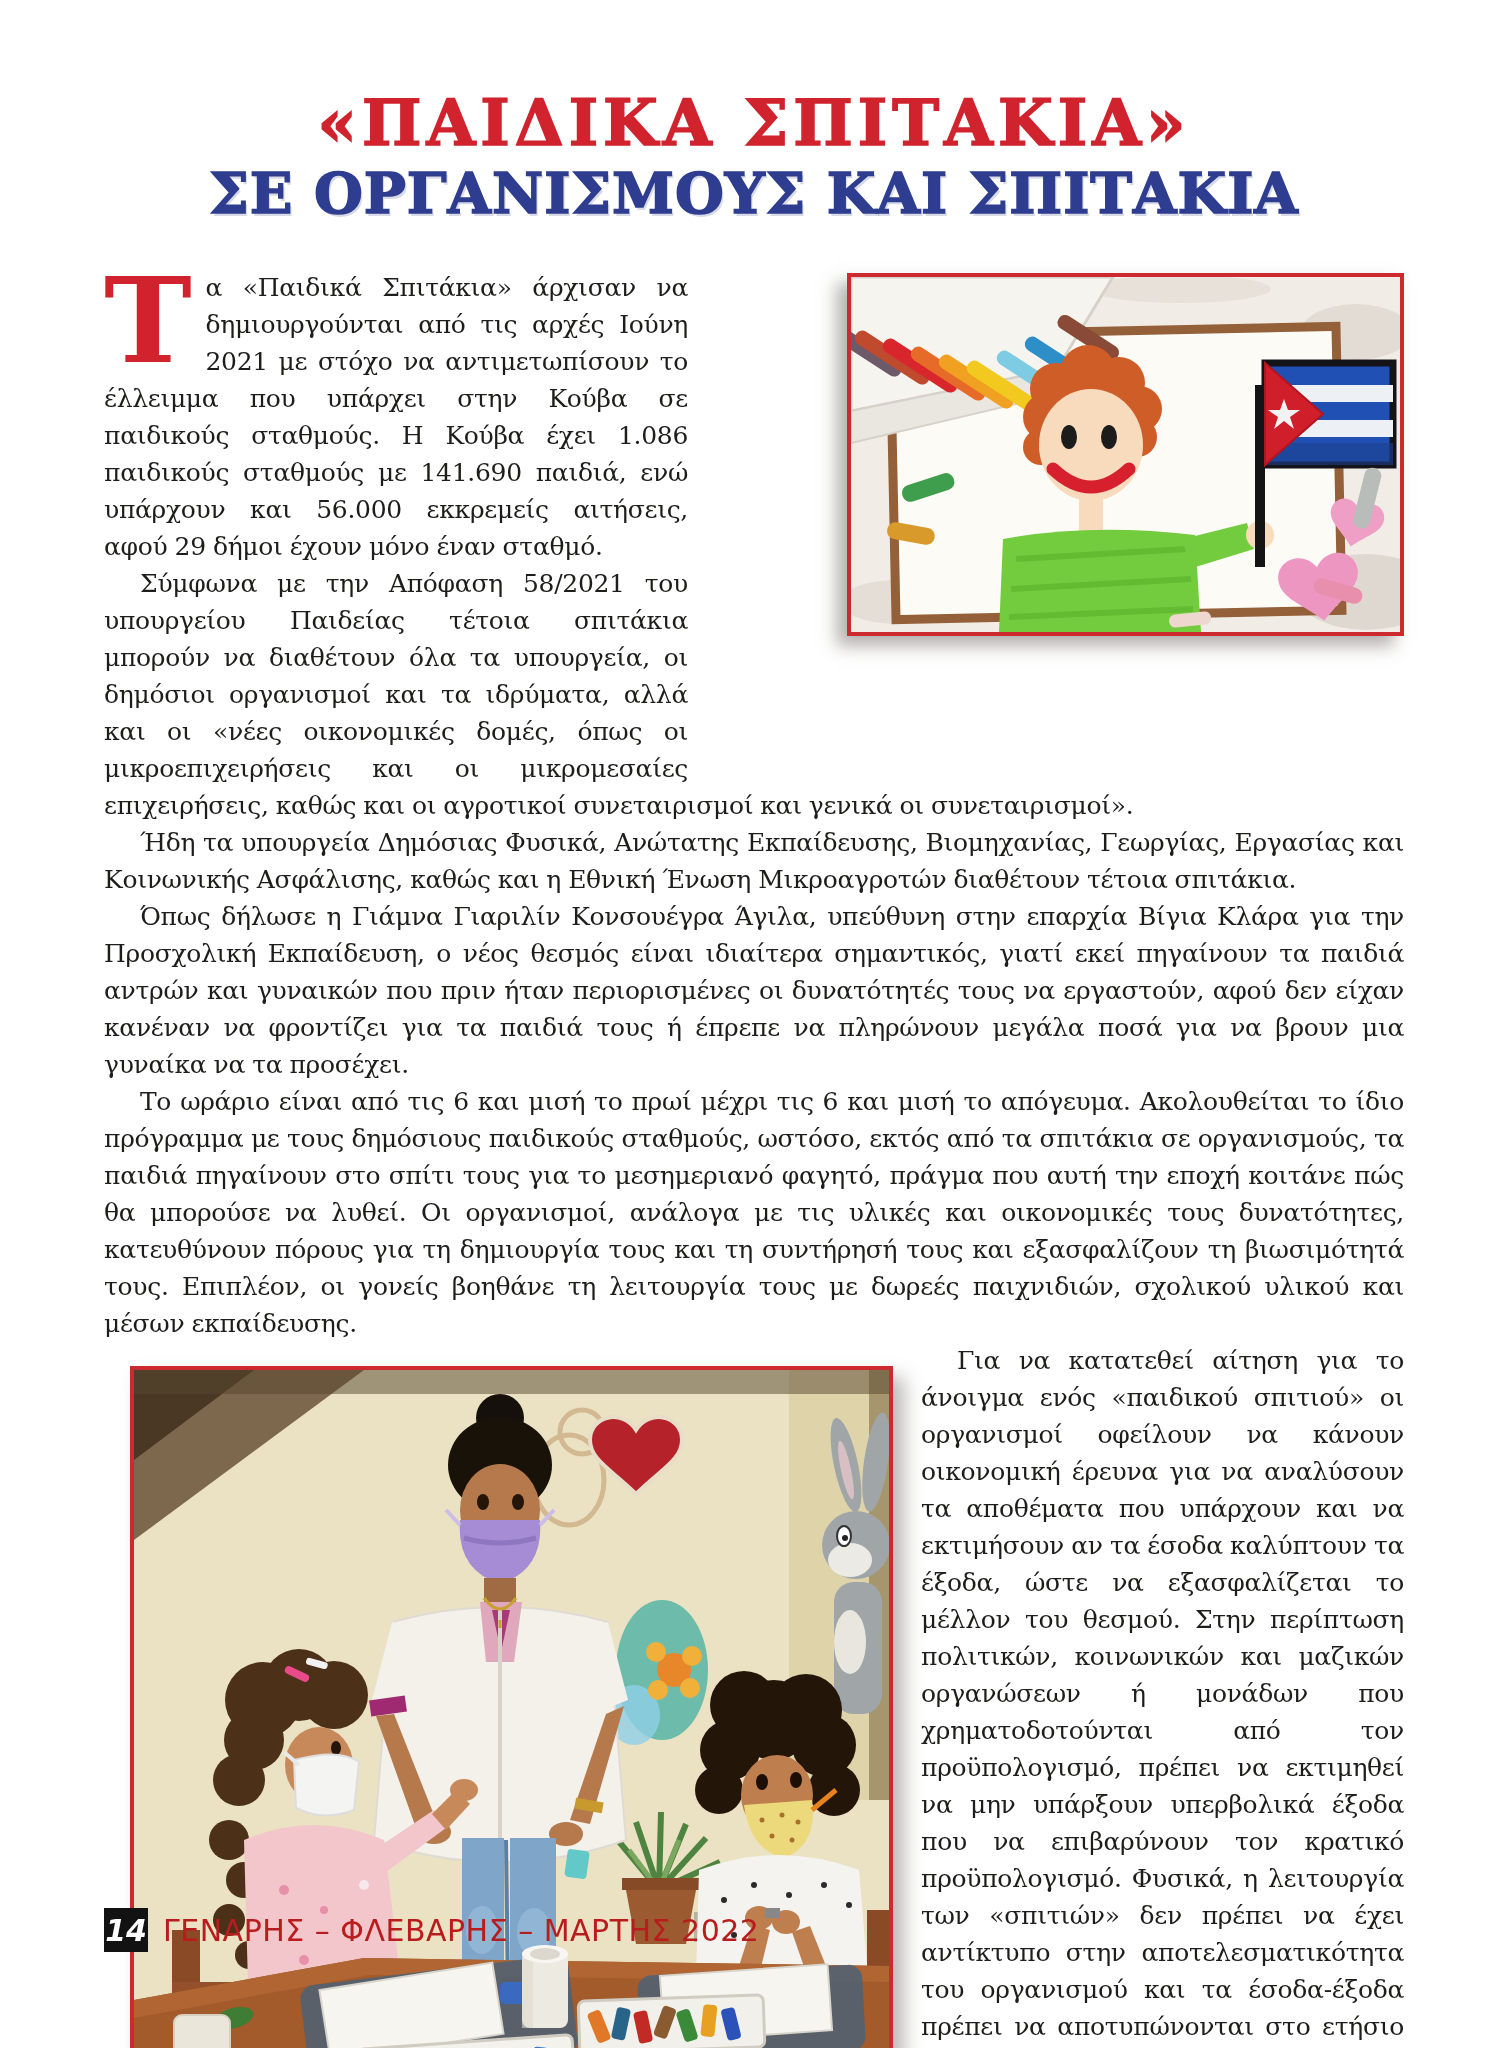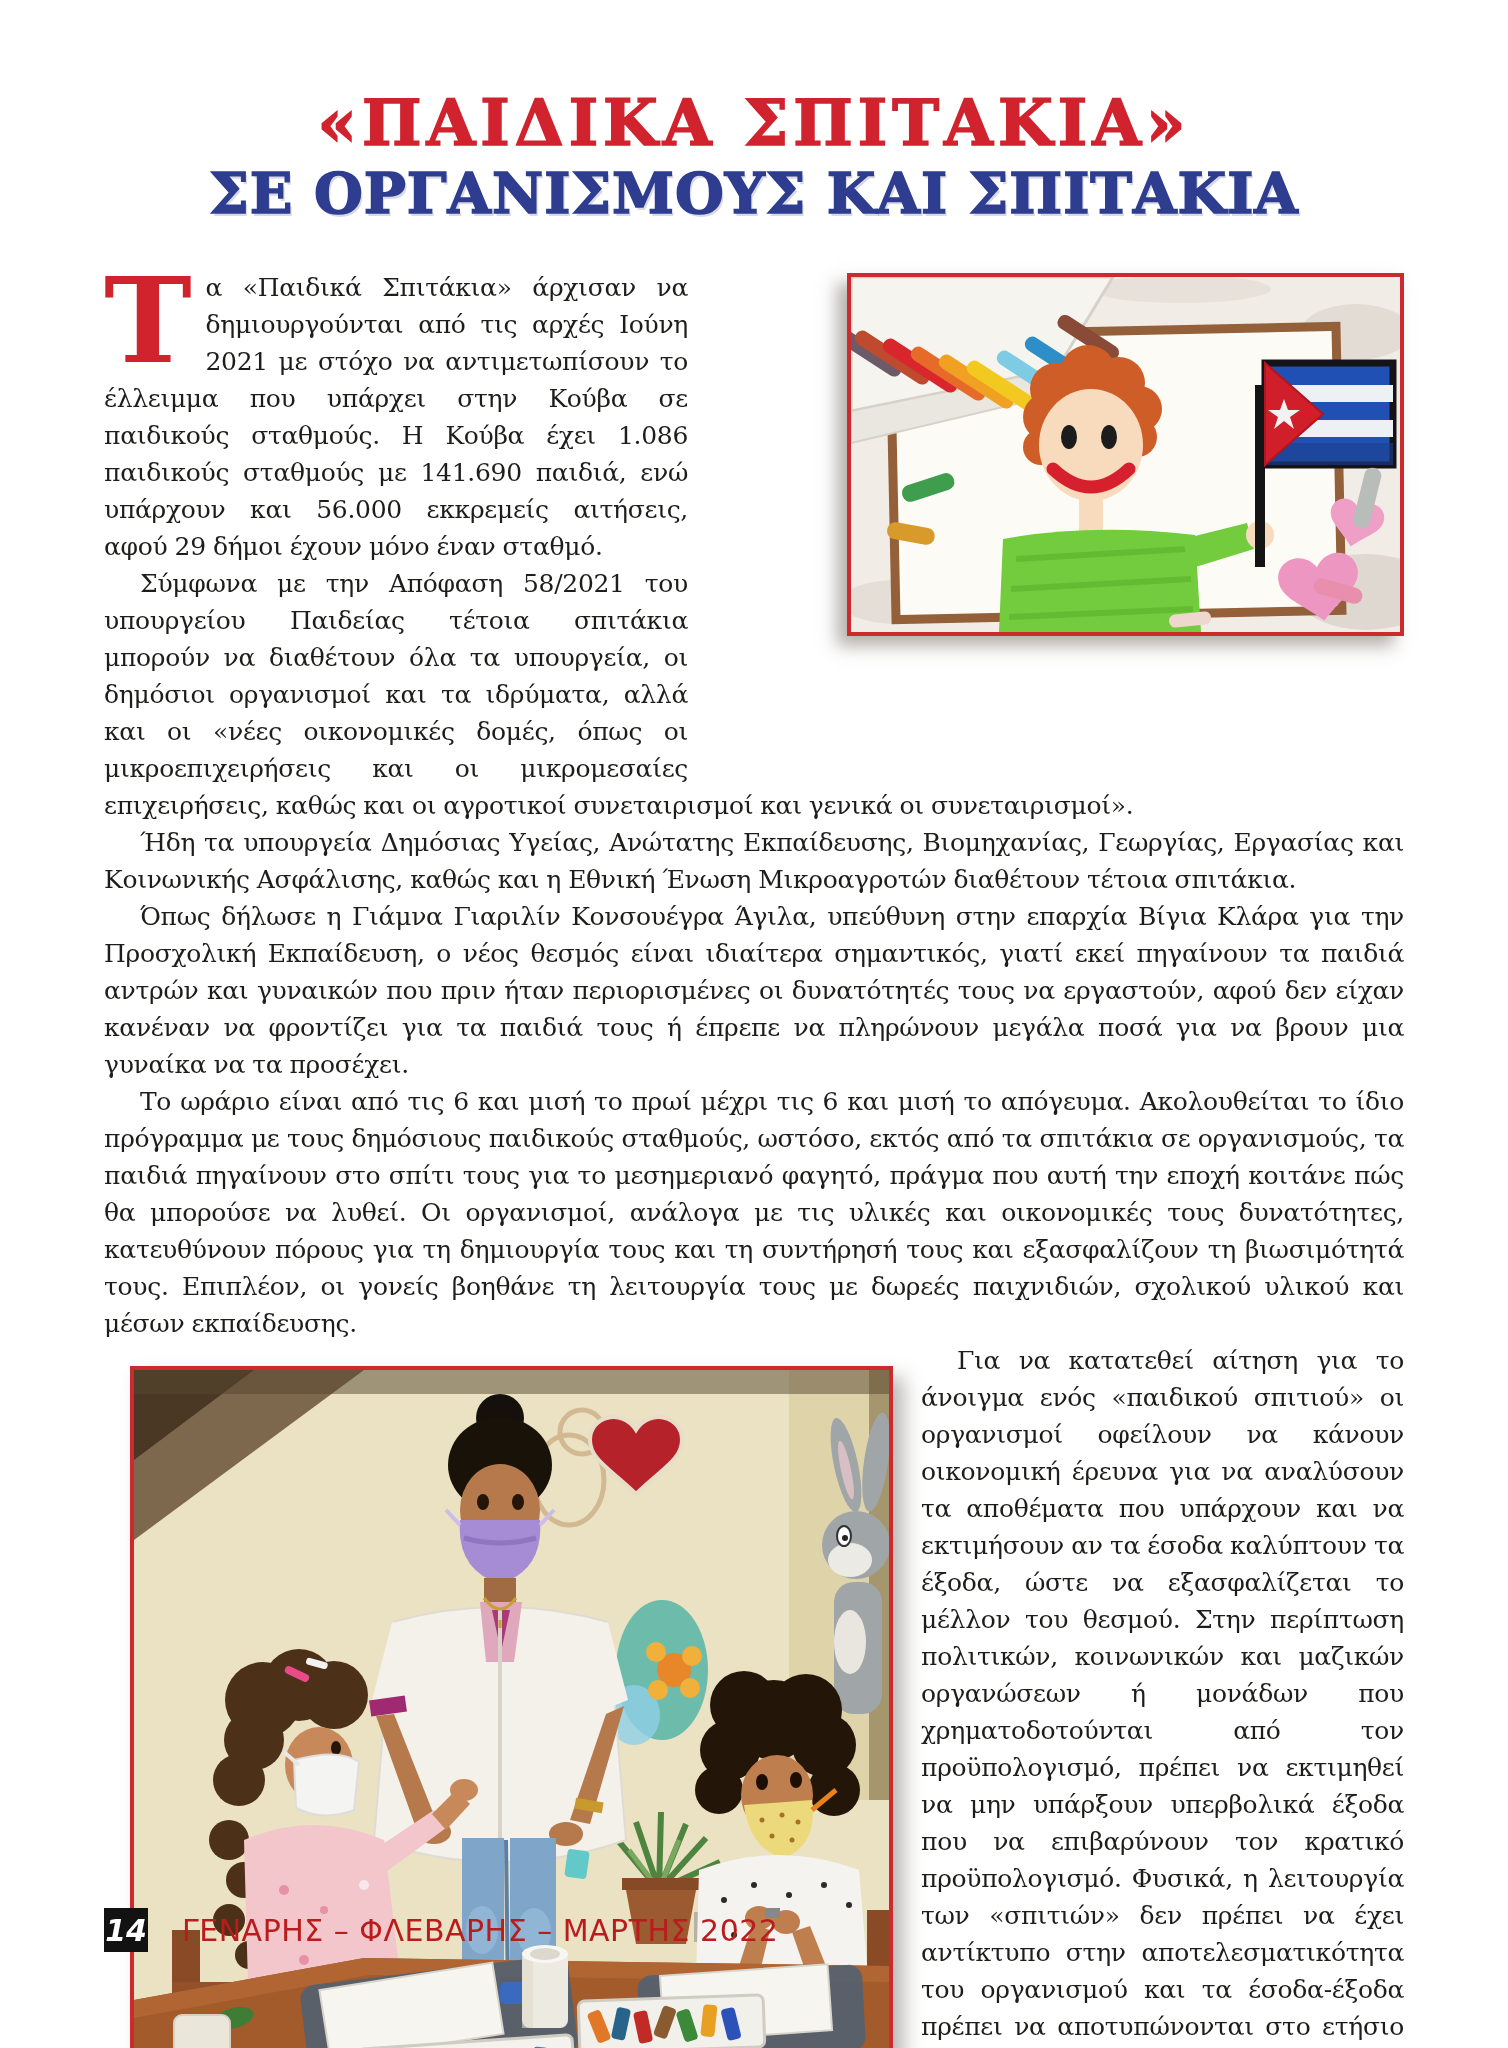--- a/index.html
+++ b/index.html
@@ -19,21 +19,21 @@
   .dropcap{float:left;font-size:118px;line-height:92px;padding:6px 14px 0 0;
            color:#d0232e;font-weight:bold;font-family:"DejaVu Serif", serif;}
   figure{margin:0;padding:0;}
   .fig{box-sizing:border-box;border:4px solid #cd2a30;background:#fff;overflow:hidden;}
   .fig svg{display:block;}
   .fig-drawing{float:right;width:557px;height:363px;margin:4px 0 118px 159px;
                box-shadow:-10px 10px 16px rgba(105,98,90,0.5);}
   .fig-photo{float:left;width:763px;height:779px;margin:24px 28px 8px 26px;
              box-shadow:11px 11px 18px rgba(105,98,90,0.45);}
   .clear{clear:both;}
-  footer{position:absolute;left:104px;top:1908px;display:flex;align-items:center;gap:34px;
+  footer{position:absolute;left:104px;top:1908px;display:flex;align-items:center;gap:15px;
          font-family:"DejaVu Sans", sans-serif;}
   .pagenum-box{width:44px;height:44px;background:#121212;color:#fff;display:flex;
                align-items:center;justify-content:center;font-size:30px;font-weight:bold;
                font-style:italic;}
   .issue{font-size:30px;color:#b91c1c;letter-spacing:0.5px;}
 </style>
 </head>
 <body>
 
 <div class="page">
@@ -102,21 +102,21 @@
           <rect x="36" y="248" width="48" height="17" rx="8" fill="#d79a2b" transform="rotate(10 60 256)"></rect>
           <rect x="508" y="190" width="17" height="62" rx="8" fill="#b9bdb9" transform="rotate(14 516 220)"></rect>
           <rect x="462" y="306" width="50" height="16" rx="8" fill="#e98fae" transform="rotate(16 487 314)"></rect>
           <rect x="318" y="336" width="42" height="13" rx="6" fill="#eed7ce" transform="rotate(-6 339 342)"></rect>
         </g>
       </svg>
     </figure>
 
     <p class="para first"><span class="dropcap">Τ</span><span>α «Παιδικά Σπιτάκια» άρχισαν να δημιουργούνται από τις αρχές Ιούνη 2021 με στόχο να αντιμετωπίσουν το έλλειμμα που υπάρχει στην Κούβα σε παιδικούς σταθμούς. Η Κούβα έχει 1.086 παιδικούς σταθμούς με 141.690 παιδιά, ενώ υπάρχουν και 56.000 εκκρεμείς αιτήσεις, αφού 29 δήμοι έχουν μόνο έναν σταθμό.</span></p>
     <p class="para">Σύμφωνα με την Απόφαση 58/2021 του υπουργείου Παιδείας τέτοια σπιτάκια μπορούν να διαθέτουν όλα τα υπουργεία, οι δημόσιοι οργανισμοί και τα ιδρύματα, αλλά και οι «νέες οικονομικές δομές, όπως οι μικροεπιχειρήσεις και οι μικρομεσαίες επιχειρήσεις, καθώς και οι αγροτικοί συνεταιρισμοί και γενικά οι συνεταιρισμοί».</p>
-    <p class="para">Ήδη τα υπουργεία Δημόσιας Υγείας, Ανώτατης Εκπαίδευσης, Βιομηχανίας, Γεωργίας, Εργασίας και Κοινωνικής Ασφάλισης, καθώς και η Εθνική Ένωση Μικροαγροτών διαθέτουν τέτοια σπιτάκια.</p>
+    <p class="para">Ήδη τα υπουργεία Δημόσιας Φυσικά, Ανώτατης Εκπαίδευσης, Βιομηχανίας, Γεωργίας, Εργασίας και Κοινωνικής Ασφάλισης, καθώς και η Εθνική Ένωση Μικροαγροτών διαθέτουν τέτοια σπιτάκια.</p>
     <p class="para">Όπως δήλωσε η Γιάμνα Γιαριλίν Κονσουέγρα Άγιλα, υπεύθυνη στην επαρχία Βίγια Κλάρα για την Προσχολική Εκπαίδευση, ο νέος θεσμός είναι ιδιαίτερα σημαντικός, γιατί εκεί πηγαίνουν τα παιδιά αντρών και γυναικών που πριν ήταν περιορισμένες οι δυνατότητές τους να εργαστούν, αφού δεν είχαν κανέναν να φροντίζει για τα παιδιά τους ή έπρεπε να πληρώνουν μεγάλα ποσά για να βρουν μια γυναίκα να τα προσέχει.</p>
     <p class="para">Το ωράριο είναι από τις 6 και μισή το πρωί μέχρι τις 6 και μισή το απόγευμα. Ακολουθείται το ίδιο πρόγραμμα με τους δημόσιους παιδικούς σταθμούς, ωστόσο, εκτός από τα σπιτάκια σε οργανισμούς, τα παιδιά πηγαίνουν στο σπίτι τους για το μεσημεριανό φαγητό, πράγμα που αυτή την εποχή κοιτάνε πώς θα μπορούσε να λυθεί. Οι οργανισμοί, ανάλογα με τις υλικές και οικονομικές τους δυνατότητες, κατευθύνουν πόρους για τη δημιουργία τους και τη συντήρησή τους και εξασφαλίζουν τη βιωσιμότητά τους. Επιπλέον, οι γονείς βοηθάνε τη λειτουργία τους με δωρεές παιχνιδιών, σχολικού υλικού και μέσων εκπαίδευσης.</p>
 
     <figure class="fig fig-photo" aria-label="Νηπιαγωγός με λευκή ποδιά και μωβ μάσκα με δύο κορίτσια με μάσκες σε τραπέζι παιδικού σταθμού">
       <svg viewBox="0 0 755 771" width="755" height="771">
         <rect width="755" height="771" fill="#ebe2c3"></rect>
         <rect x="655" y="0" width="100" height="430" fill="#dfd3aa"></rect>
         <rect x="735" y="0" width="20" height="430" fill="#97875f" opacity="0.8"></rect>
         <polygon points="0,0 230,0 0,170" fill="#6a5138" opacity="0.85"></polygon>
         <polygon points="0,0 120,0 0,90" fill="#4a3824"></polygon>

